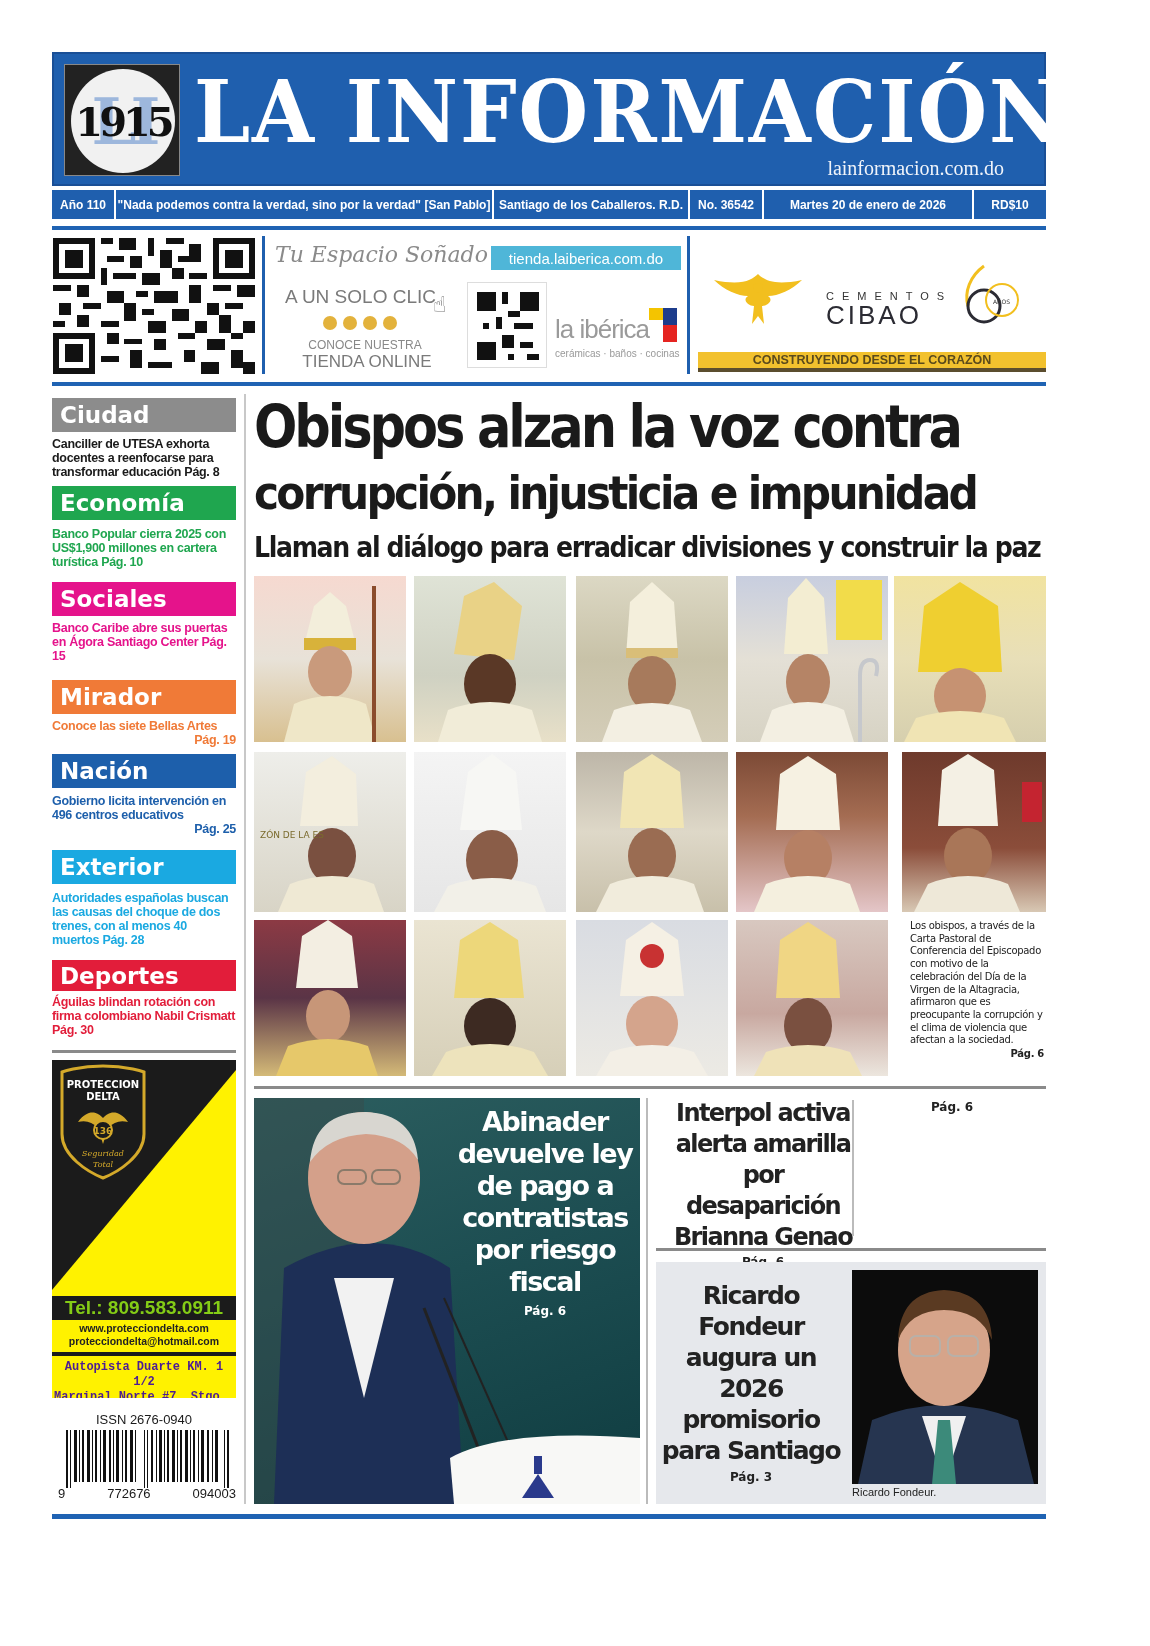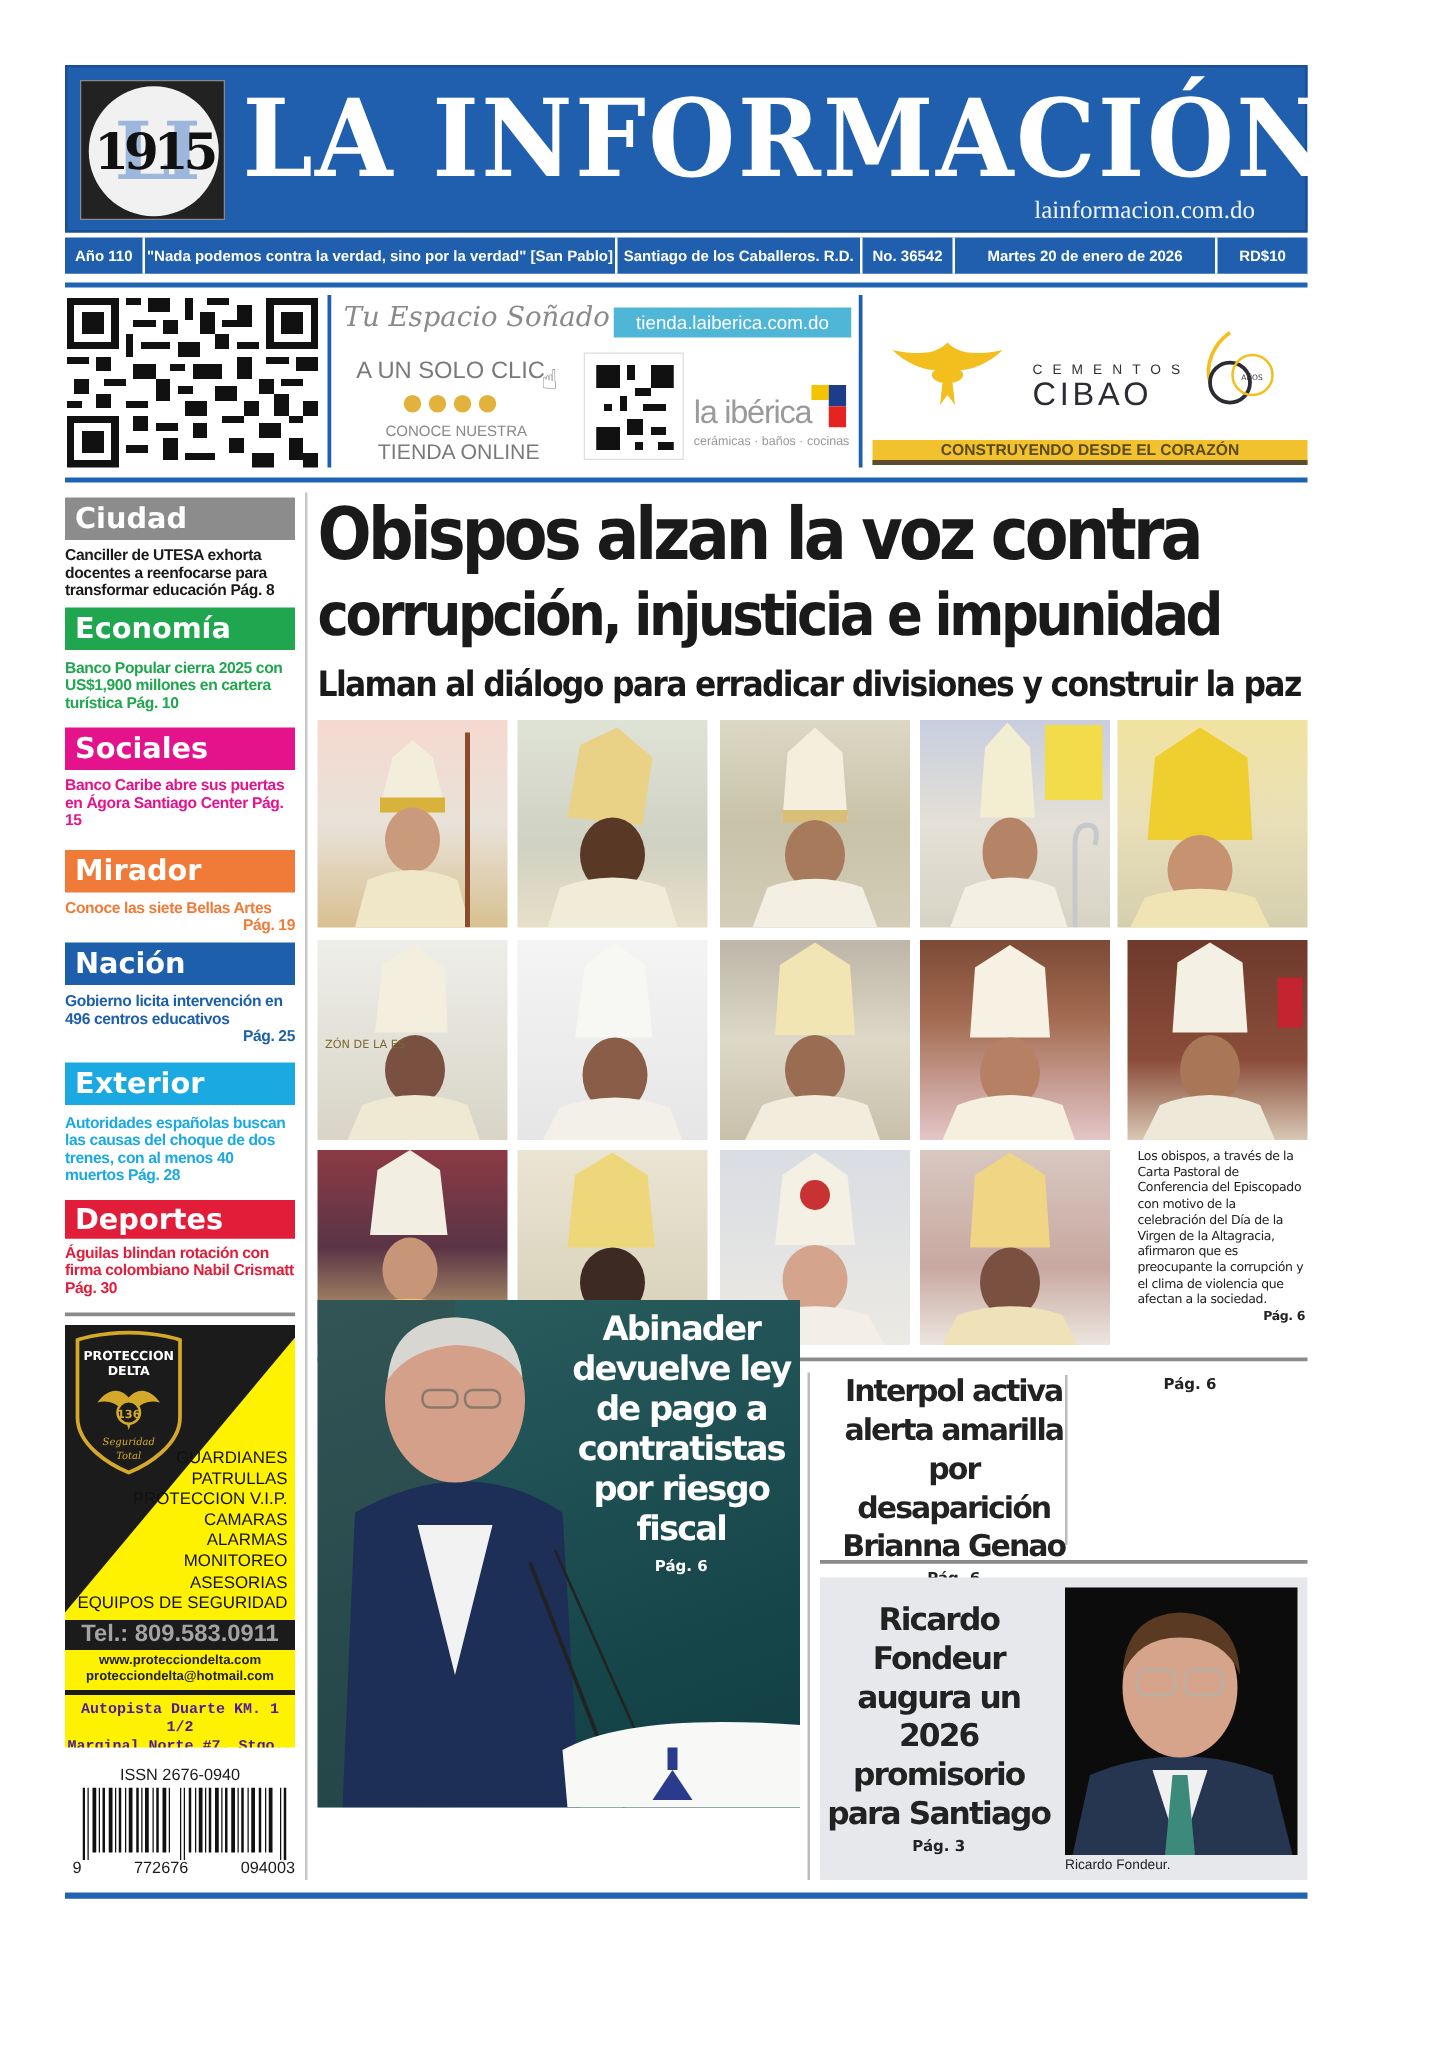--- a/index.html
+++ b/index.html
@@ -44,21 +44,21 @@
 
   
   .sec-head { left: 52px; width: 184px; height: 34px; color: #fff; font-family: "DejaVu Sans", sans-serif; font-weight: bold; font-size: 23px; padding-left: 8px; display:flex; align-items:center; }
   .sec-text { left: 52px; width: 184px; font-family: "Liberation Sans", sans-serif; font-weight: bold; font-size: 12.5px; line-height: 14px; letter-spacing: -0.3px; }
   .pg-right { display:block; text-align:right; }
 
   
   .delta { left: 52px; top: 1060px; width: 184px; height: 338px; background: #fff200; overflow:hidden; }
   .delta-tri { left:0; top:0; width: 184px; height: 230px; }
   .delta-list { right: 6px; top: 98px; text-align: right; font-family: "Liberation Sans", sans-serif; font-size: 13.5px; line-height: 16.6px; color: #111; }
-  .delta-tel { left: 0; top: 236px; width: 184px; height: 24px; background: #1b1b1b; color:#a3a3a3; font-family:"Liberation Sans", sans-serif; font-weight:bold; font-size: 19px; display:flex; align-items:center; justify-content:center; }
+  .delta-tel { left: 0; top: 236px; width: 184px; height: 24px; background: #1b1b1b; color:#84cc16; font-family:"Liberation Sans", sans-serif; font-weight:bold; font-size: 19px; display:flex; align-items:center; justify-content:center; }
   .delta-web { left: 0; top: 262px; width:184px; text-align:center; font-family:"Liberation Sans", sans-serif; font-weight:bold; font-size: 10.5px; line-height: 13px; color:#222; }
   .delta-bar { left: 0; top: 292px; width:184px; height: 4px; background:#1b1b1b; }
   .delta-addr { left: 0; top: 300px; width:184px; text-align:center; font-family:Liberation Mono, monospace; font-weight:bold; font-size: 12px; line-height: 15px; color:#4c1d95; }
 
   .issn { left: 52px; top: 1412px; width: 184px; text-align:center; font-family:"Liberation Sans", sans-serif; font-size: 13px; }
   .barcode { left: 66px; top: 1430px; width: 164px; height: 58px; }
   .barnum { left: 58px; top: 1486px; width: 178px; font-family:"Liberation Sans", sans-serif; font-size: 13px; display:flex; justify-content:space-between; }
 
   
   .vsep { left: 244px; top: 394px; width: 2px; height: 1110px; background: #c8c8c8; }
@@ -66,21 +66,21 @@
   .headline2 { left: 254px; top: 462px; width: 790px; font-family: "DejaVu Sans", sans-serif; font-weight: bold; font-size: 47px; line-height: 62px; letter-spacing: -3px; white-space:nowrap; transform: scaleX(0.90); transform-origin:left; }
   .subhead { left: 254px; top: 528px; width: 790px; font-family: "DejaVu Sans", sans-serif; font-size: 28px; line-height: 40px; letter-spacing: -1.5px; white-space:nowrap; transform: scaleX(0.90); transform-origin:left; }
 
   .photo { border-radius: 0; overflow:hidden; }
   .caption { left: 910px; top: 920px; width: 134px; font-family: "DejaVu Sans", sans-serif; font-size: 10px; line-height: 12.7px; color:#222; letter-spacing:-0.3px; }
   .caption-pg { font-weight:bold; display:block; text-align:right; margin-top: 1px; }
 
   .hrule { height: 3px; background: #8a8a8a; }
 
   
-  .abinader { left: 254px; top: 1040px; width: 386px; height: 406px; background: linear-gradient(160deg, #2c5e5f 0%, #1d4e52 45%, #0f3c40 100%); overflow:hidden; }
+  .abinader { left: 254px; top: 1098px; width: 386px; height: 406px; background: linear-gradient(160deg, #2c5e5f 0%, #1d4e52 45%, #0f3c40 100%); overflow:hidden; }
   .abinader-title { left: 196px; top: 8px; width: 190px; text-align:center; color:#fff; font-family: "DejaVu Sans", sans-serif; font-weight: bold; font-size: 27px; line-height: 32px; letter-spacing: -1.5px; }
   .abinader-pg { left: 196px; top: 206px; width: 190px; text-align:center; color:#fff; font-family:"DejaVu Sans", sans-serif; font-weight:bold; font-size: 12px; }
 
   .story-title { font-family: "DejaVu Sans", sans-serif; font-weight: bold; color:#222; text-align:center; letter-spacing:-1.2px; }
   .story-pg { font-family:"DejaVu Sans", sans-serif; font-weight:bold; font-size:12px; text-align:center; color:#222; }
   .vsep2 { width: 2px; background: #bbb; }
 
   .fondeur { left: 656px; top: 1262px; width: 390px; height: 242px; background: #e6e8ec; }
   .fondeur-title { left: 0; top: 18px; width: 190px; text-align:center; font-family:"DejaVu Sans", sans-serif; font-weight:bold; font-size: 25px; line-height: 31px; letter-spacing:-1.5px; color:#222;}
   .fondeur-pg { left: 0; top: 208px; width:190px; text-align:center; font-family:"DejaVu Sans", sans-serif; font-weight:bold; font-size:12px; color:#222;}
@@ -282,30 +282,20 @@
   <svg class="abs" style="left:6px;top:4px;width:90px;height:116px;" viewBox="0 0 90 116">
     <path d="M45 2 C70 2 86 8 86 8 L86 70 C86 92 60 108 45 114 C30 108 4 92 4 70 L4 8 C4 8 20 2 45 2Z" fill="#1b1b1b" stroke="#d4a92a" stroke-width="3"></path>
     <text x="45" y="24" text-anchor="middle" font-size="10" font-weight="bold" fill="#fff" font-family="DejaVu Sans, sans-serif">PROTECCION</text>
     <text x="45" y="36" text-anchor="middle" font-size="10" font-weight="bold" fill="#fff" font-family="DejaVu Sans, sans-serif">DELTA</text>
     <path d="M20 58 C30 44 40 48 45 54 C50 48 60 44 70 58 C62 56 56 58 50 64 L45 80 L40 64 C34 58 28 56 20 58Z" fill="#d4a92a"></path>
     <circle cx="45" cy="66" r="9" fill="#1b1b1b" stroke="#d4a92a" stroke-width="2"></circle>
     <text x="45" y="70" text-anchor="middle" font-size="9" font-weight="bold" fill="#d4a92a" font-family="DejaVu Sans, sans-serif">136</text>
     <text x="45" y="92" text-anchor="middle" font-size="8" font-style="italic" fill="#d4a92a" font-family="DejaVu Serif, serif">Seguridad</text>
     <text x="45" y="103" text-anchor="middle" font-size="8" font-style="italic" fill="#d4a92a" font-family="DejaVu Serif, serif">Total</text>
   </svg>
-  <div class="abs delta-list">
-    <div>GUARDIANES</div>
-    <div>PATRULLAS</div>
-    <div>PROTECCION V.I.P.</div>
-    <div>CAMARAS</div>
-    <div>ALARMAS</div>
-    <div>MONITOREO</div>
-    <div>ASESORIAS</div>
-    <div>EQUIPOS DE SEGURIDAD</div>
-  </div>
   <div class="abs delta-tel">Tel.: 809.583.0911</div>
   <div class="abs delta-web">
     <div>www.protecciondelta.com</div>
     <div>protecciondelta@hotmail.com</div>
   </div>
   <div class="abs delta-bar"></div>
   <div class="abs delta-addr">
     <div>Autopista Duarte KM. 1 1/2</div>
     <div>Marginal Norte #7, Stgo., R.D.</div>
   </div>

